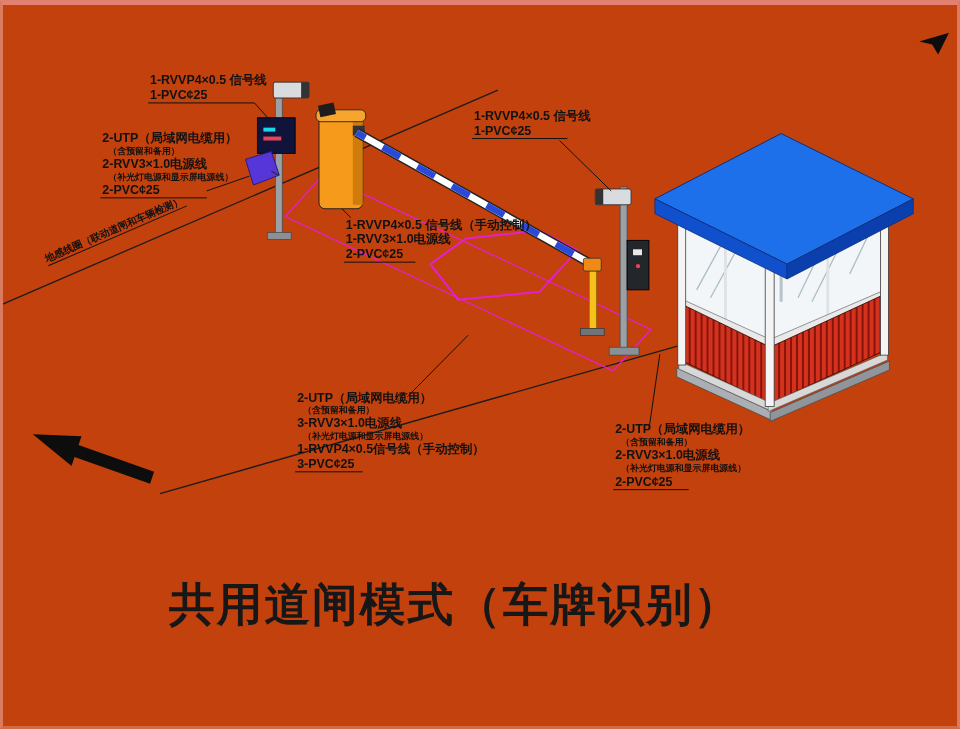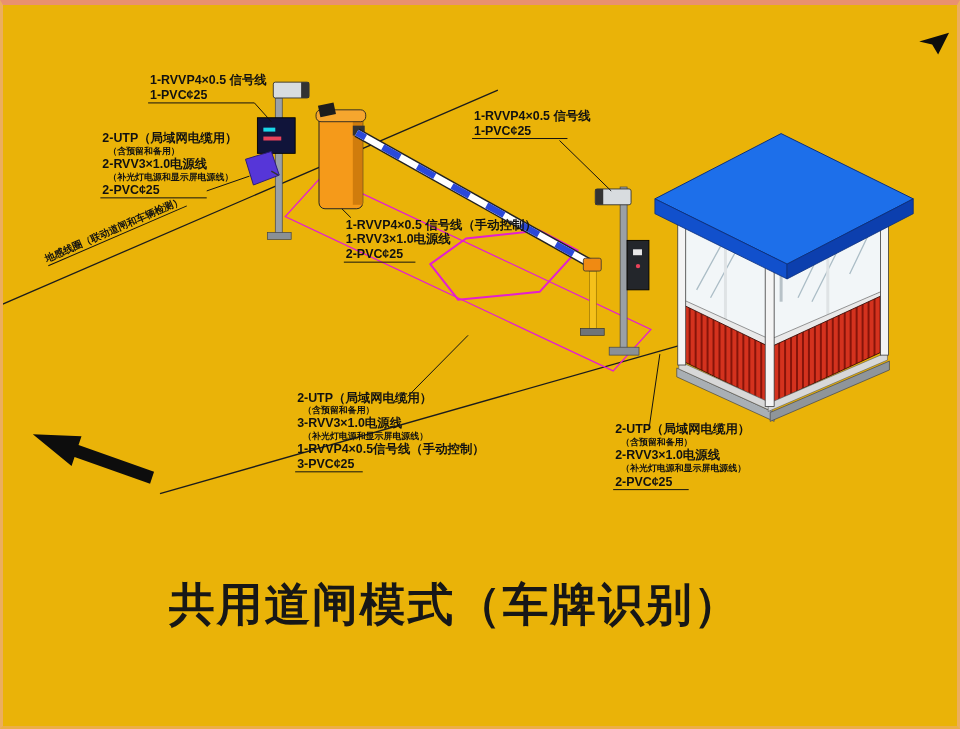--- a/index.html
+++ b/index.html
@@ -1,18 +1,18 @@
 <!DOCTYPE html>
 <html style="--roof-blue: #1d6fea; --roof-blue-dark: #0c3fae; --wall-red: #d4321e; --wall-red-dark: #871409; --cabinet-orange: #f59a1a; --loop-magenta: #e41fd0; --floodlight-purple: #5636d8; --boom-blue: #2b49d8; --frame-pink: #efa9a0;"><head>
 <meta charset="utf-8">
 <style>
   html,body{margin:0;padding:0;background:#ffffff;}
   body{width:960px;height:729px;font-family:"Liberation Sans","DejaVu Sans",sans-serif;}
   .frame{
-    position:relative;width:960px;height:729px;box-sizing:border-box;background:#eab308;
+    position:relative;width:960px;height:729px;box-sizing:border-box;background:#c2410c;
     border-top:5px solid rgba(233,140,130,.85);
     border-left:3px solid rgba(238,170,162,.55);
     border-right:3px solid rgba(238,170,162,.55);
     border-bottom:3px solid rgba(238,170,162,.4);
     overflow:hidden;
   }
   svg{display:block;width:100%;height:100%;}
   .t-main{font-size:12.5px;font-weight:700;fill:#111;}
   .t-small{font-size:9px;font-weight:600;fill:#111;}
   .t-loop{font-size:10px;font-weight:700;fill:#111;}

